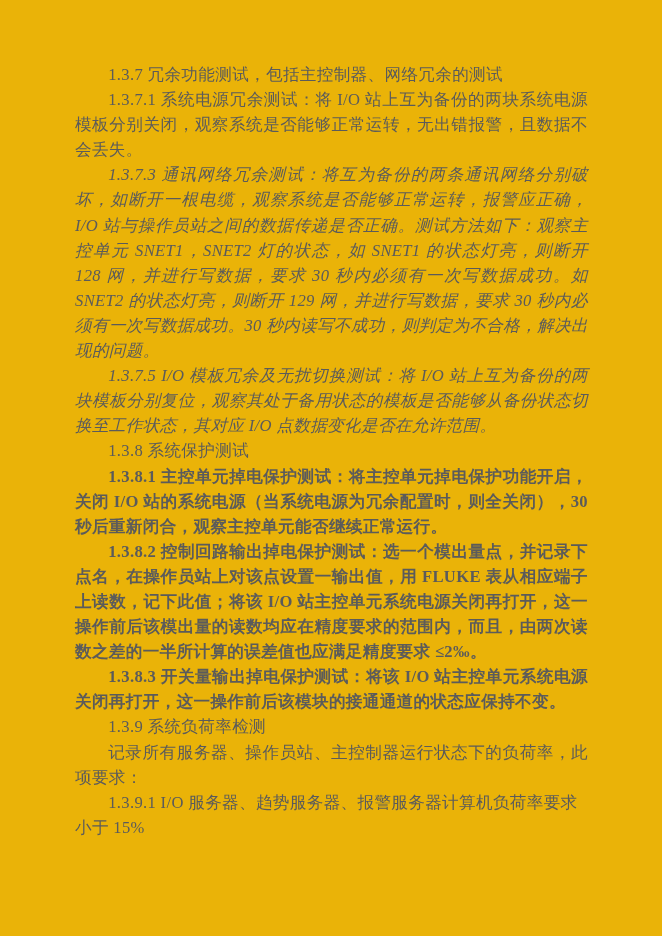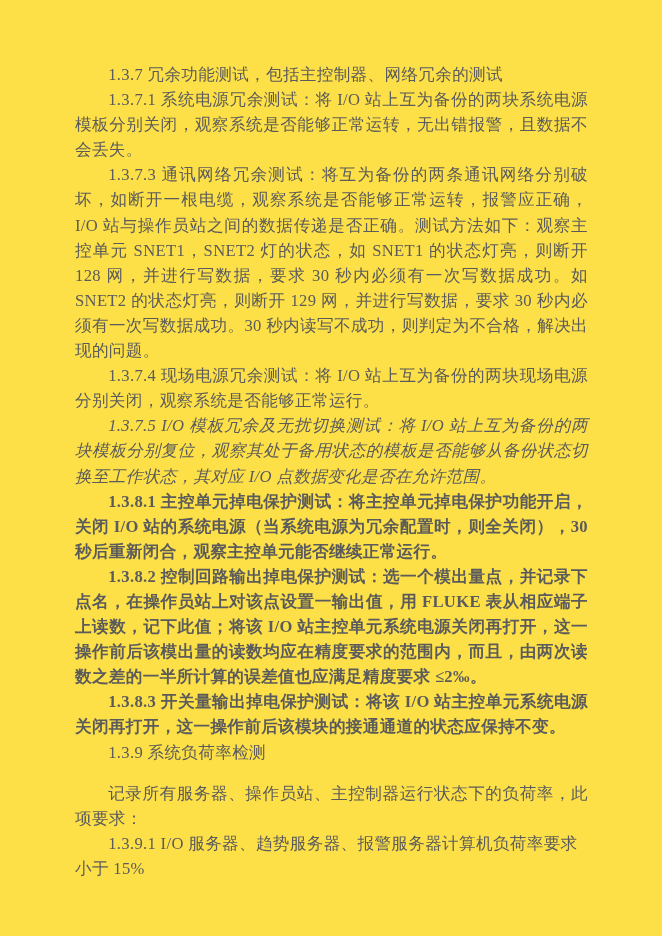--- a/index.html
+++ b/index.html
@@ -38,27 +38,27 @@
   p.heading {
     text-align: left;
   }
   p.tail {
     text-align: left;
   }
 </style>
 </head>
 <body>
 
-<div id="page" style="background: #fde047;">
+<div id="page" style="background: #eab308;">
   <div id="text-body">
       <p class="para heading" style="color: rgb(91, 91, 91);">1.3.7 冗余功能测试，包括主控制器、网络冗余的测试</p>
       <p class="para" style="color: rgb(91, 91, 91);">1.3.7.1 系统电源冗余测试：将 I/O 站上互为备份的两块系统电源模板分别关闭，观察系统是否能够正常运转，无出错报警，且数据不会丢失。</p>
-      <p class="para" style="color: rgb(91, 91, 91);">1.3.7.3 通讯网络冗余测试：将互为备份的两条通讯网络分别破坏，如断开一根电缆，观察系统是否能够正常运转，报警应正确，I/O 站与操作员站之间的数据传递是否正确。测试方法如下：观察主控单元 SNET1，SNET2 灯的状态，如 SNET1 的状态灯亮，则断开 128 网，并进行写数据，要求 30 秒内必须有一次写数据成功。如 SNET2 的状态灯亮，则断开 129 网，并进行写数据，要求 30 秒内必须有一次写数据成功。30 秒内读写不成功，则判定为不合格，解决出现的问题。</p>
-      <p class="para" style="color: rgb(91, 91, 91);">1.3.7.4 现场电源冗余测试：将 I/O 站上互为备份的两块现场电源分别关闭，观察系统是否能够正常运行。</p>
+      <p class="para" style="color: rgb(91, 91, 91); font-style: italic;">1.3.7.3 通讯网络冗余测试：将互为备份的两条通讯网络分别破坏，如断开一根电缆，观察系统是否能够正常运转，报警应正确，I/O 站与操作员站之间的数据传递是否正确。测试方法如下：观察主控单元 SNET1，SNET2 灯的状态，如 SNET1 的状态灯亮，则断开 128 网，并进行写数据，要求 30 秒内必须有一次写数据成功。如 SNET2 的状态灯亮，则断开 129 网，并进行写数据，要求 30 秒内必须有一次写数据成功。30 秒内读写不成功，则判定为不合格，解决出现的问题。</p>
       <p class="para" style="color: rgb(91, 91, 91); font-style: italic;">1.3.7.5 I/O 模板冗余及无扰切换测试：将 I/O 站上互为备份的两块模板分别复位，观察其处于备用状态的模板是否能够从备份状态切换至工作状态，其对应 I/O 点数据变化是否在允许范围。</p>
+      <p class="para heading" style="color: rgb(91, 91, 91);">1.3.8 系统保护测试</p>
       <p class="para" style="color: rgb(91, 91, 91); font-weight: bold;">1.3.8.1 主控单元掉电保护测试：将主控单元掉电保护功能开启，关闭 I/O 站的系统电源（当系统电源为冗余配置时，则全关闭），30 秒后重新闭合，观察主控单元能否继续正常运行。</p>
       <p class="para" style="color: rgb(91, 91, 91); font-weight: bold;">1.3.8.2 控制回路输出掉电保护测试：选一个模出量点，并记录下点名，在操作员站上对该点设置一输出值，用 FLUKE 表从相应端子上读数，记下此值；将该 I/O 站主控单元系统电源关闭再打开，这一操作前后该模出量的读数均应在精度要求的范围内，而且，由两次读数之差的一半所计算的误差值也应满足精度要求 ≤2‰。</p>
       <p class="para" style="color: rgb(91, 91, 91); font-weight: bold;">1.3.8.3 开关量输出掉电保护测试：将该 I/O 站主控单元系统电源关闭再打开，这一操作前后该模块的接通通道的状态应保持不变。</p>
       <p class="para heading" style="color: rgb(91, 91, 91);">1.3.9 系统负荷率检测</p>
-      <p class="para" style="color: rgb(91, 91, 91); margin-top: 16px;">记录所有服务器、操作员站、主控制器运行状态下的负荷率，此项要求：</p>
+      <p class="para" style="color: rgb(91, 91, 91);">记录所有服务器、操作员站、主控制器运行状态下的负荷率，此项要求：</p>
       <p class="para tail" style="color: rgb(91, 91, 91);">1.3.9.1 I/O 服务器、趋势服务器、报警服务器计算机负荷率要求小于 15%</p>
     </div>
 </div>
 
 </body></html>

